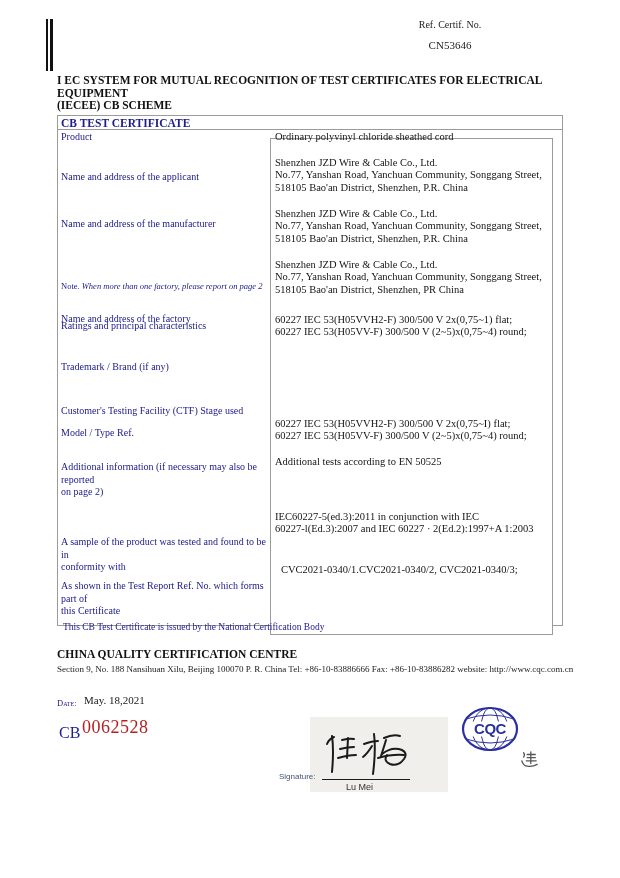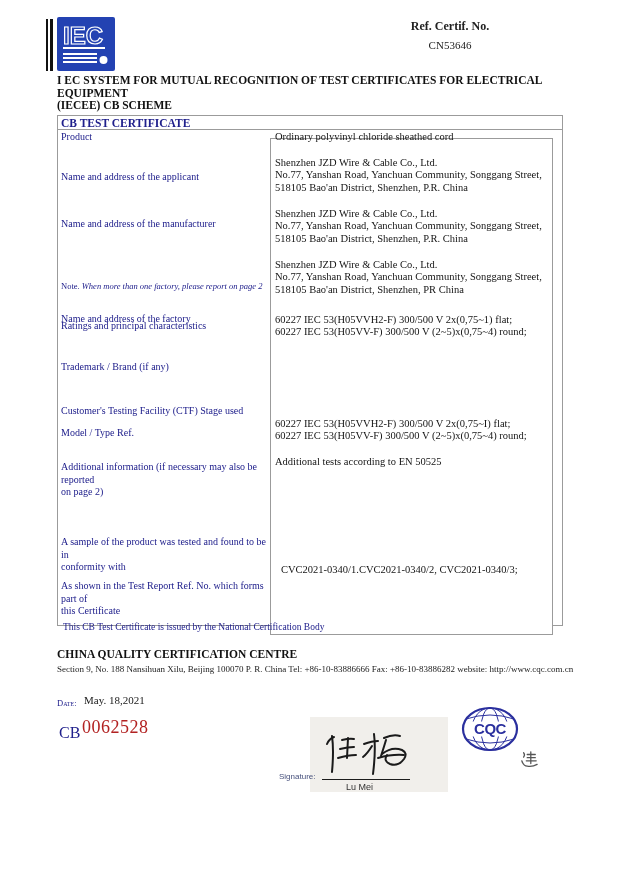--- a/index.html
+++ b/index.html
@@ -7,21 +7,21 @@
         font-family:"Liberation Serif",serif;color:#141414;overflow:hidden;}
   .abs{position:absolute;}
   .box{position:absolute;border:1px solid #9b9b9b;box-sizing:border-box;margin-top:8px;}
   .lbl{position:absolute;color:#20208c;font-size:10px;line-height:12.5px;white-space:pre-line;width:206px;}
   .val{position:absolute;color:#141414;font-size:10.5px;line-height:12.4px;white-space:pre-line;width:274px;}
   .note{position:absolute;color:#20208c;font-size:8.5px;width:210px;}
   .note em{font-style:italic;}
   .scheme{position:absolute;left:57px;top:74px;width:505px;font-weight:bold;
           font-size:11.5px;line-height:12.5px;color:#111;white-space:pre-line;}
   .cert-title{font-weight:bold;font-size:11.5px;color:#20208c;padding:1px 0 0 3px;}
-  .ref-lbl{position:absolute;left:398px;top:19px;width:104px;text-align:center;font-size:12px;color:#222;font-weight:bold;}
+  .ref-lbl{position:absolute;left:398px;top:19px;width:104px;text-align:center;font-size:10px;color:#222;}
   .ref-no{position:absolute;left:398px;top:39px;width:104px;text-align:center;font-size:11px;color:#222;}
   .issued{position:absolute;left:63px;top:622px;font-size:9.5px;color:#20208c;}
   .ncb-name{position:absolute;left:57px;top:648px;font-size:11.5px;font-weight:bold;color:#111;}
   .ncb-addr{position:absolute;left:57px;top:664px;font-size:9px;color:#222;width:520px;}
   .date-lbl{position:absolute;left:57px;top:698px;font-size:8.5px;color:#20208c;font-variant:small-caps;}
   .date-val{position:absolute;left:84px;top:694px;font-size:11px;color:#1a1a1a;}
   .cb-prefix{position:absolute;left:59px;top:724px;font-size:16px;color:#20208c;}
   .cb-number{position:absolute;left:82px;top:717px;font-size:18px;letter-spacing:.5px;color:#b22222;}
   .sig-bg{position:absolute;left:310px;top:717px;width:138px;height:75px;background:#f1efeb;}
   .sig-label{position:absolute;left:279px;top:772px;font-size:8px;color:#46507c;
@@ -36,30 +36,20 @@
   .hidden-data{position:absolute;width:0;height:0;overflow:hidden;opacity:0;}
 </style>
 </head>
 <body>
 
 <div class="page">
 
   <div class="iec-wrap">
     <div class="iec-bar1"></div>
     <div class="iec-bar2"></div>
-    <div class="iec-square">
-      <svg width="58" height="54" viewBox="0 0 58 54">
-        <text x="6" y="27" font-family="Liberation Sans, sans-serif" font-size="24" font-weight="bold" fill="none" stroke="#ffffff" stroke-width="1.2">IEC</text>
-        <rect x="6" y="30" width="42" height="2" fill="#fff"></rect>
-        <rect x="6" y="36" width="34" height="2" fill="#fff"></rect>
-        <rect x="6" y="40" width="34" height="2" fill="#fff"></rect>
-        <rect x="6" y="44" width="34" height="2" fill="#fff"></rect>
-        <circle cx="46.5" cy="43" r="4" fill="#fff"></circle>
-      </svg>
-    </div>
   </div>
 
   <div class="ref-lbl">Ref. Certif. No.</div>
   <div class="ref-no">CN53646</div>
 
   <div class="scheme">I EC SYSTEM FOR MUTUAL RECOGNITION OF TEST CERTIFICATES FOR ELECTRICAL EQUIPMENT
 (IECEE) CB SCHEME</div>
 
   <div class="box" style="left:57px;top:107px;width:506px;height:15px;">
     <div class="cert-title">CB TEST CERTIFICATE</div>
@@ -95,20 +85,22 @@
 No.77, Yanshan Road, Yanchuan Community, Songgang Street,
 518105 Bao'an District, Shenzhen, P.R. China</div>
   <div class="val" style="left:275px;top:259px;">Shenzhen JZD Wire &amp; Cable Co., Ltd.
 No.77, Yanshan Road, Yanchuan Community, Songgang Street,
 518105 Bao'an District, Shenzhen, PR China</div>
   <div class="val" style="left:275px;top:314px;">60227 IEC 53(H05VVH2-F) 300/500 V 2x(0,75~1) flat;
 60227 IEC 53(H05VV-F) 300/500 V (2~5)x(0,75~4) round;</div>
   <div class="val" style="left:275px;top:418px;">60227 IEC 53(H05VVH2-F) 300/500 V 2x(0,75~I) flat;
 60227 IEC 53(H05VV-F) 300/500 V (2~5)x(0,75~4) round;</div>
   <div class="val" style="left:275px;top:456px;">Additional tests according to EN 50525</div>
+  <div class="val" style="left:275px;top:511px;">IEC60227-5(ed.3):2011 in conjunction with IEC
+60227-l(Ed.3):2007 and IEC 60227 · 2(Ed.2):1997+A 1:2003</div>
   <div class="val" style="left:281px;top:564px;">CVC2021-0340/1.CVC2021-0340/2, CVC2021-0340/3;</div>
 
   <div class="issued">This CB Test Certificate is issued by the National Certification Body</div>
 
   <div class="ncb-name">CHINA QUALITY CERTIFICATION CENTRE</div>
   <div class="ncb-addr">Section 9, No. 188 Nansihuan Xilu, Beijing 100070 P. R. China Tel: +86-10-83886666 Fax: +86-10-83886282 website: http://www.cqc.com.cn</div>
   <div class="date-lbl">Date:</div>
   <div class="date-val">May. 18,2021</div>
   <div class="cb-prefix">CB</div>
   <div class="cb-number">0062528</div>

